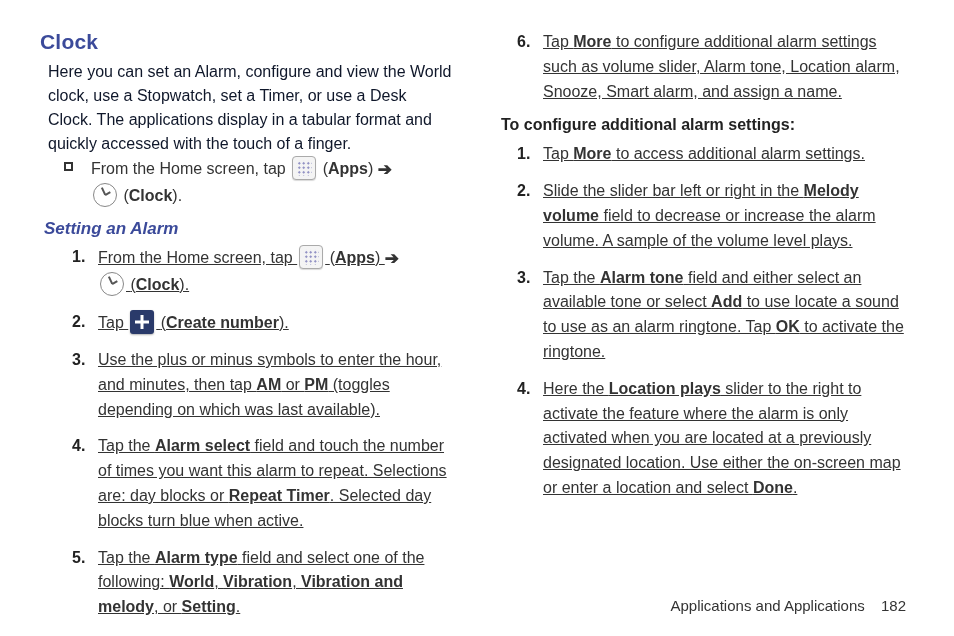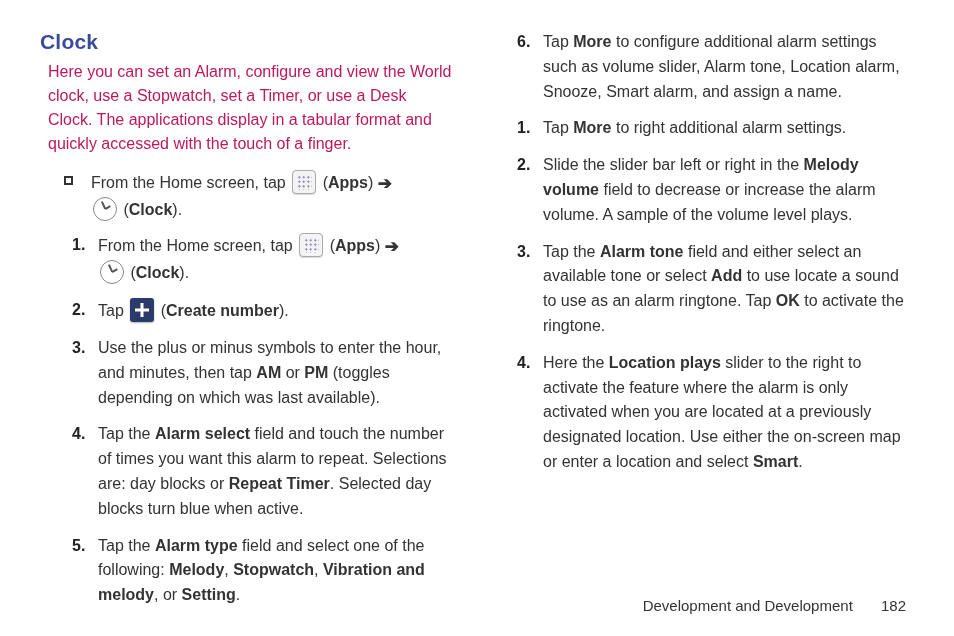--- a/index.html
+++ b/index.html
@@ -23,24 +23,23 @@
   }
   h1.clock {
     font-family: Arial, Helvetica, sans-serif;
     font-weight: 900;
     color: #3b4a9a;
     font-size: 21px;
     margin-bottom: 6px;
     letter-spacing: 0.2px;
   }
   .intro {
-    color: #be185d;
+    color: #0f172a;
     line-height: 1.5;
     margin-left: 8px;
-    margin-bottom: 14px;
   }
   .bullet-row {
     display: flex;
     align-items: flex-start;
     margin-left: 24px;
     margin-bottom: 10px;
     line-height: 1.55;
   }
   .bullet-mark {
     width: 9px; height: 9px;
@@ -65,20 +64,21 @@
     margin-bottom: 12px;
     line-height: 1.55;
   }
   .num {
     font-weight: 700;
     min-width: 26px;
     flex-shrink: 0;
   }
   .body {
     flex: 1;
+    text-decoration: underline;
   }
   .b { font-weight: 700; }
   .arrow {
     display: inline-block;
     font-weight: 900;
     font-size: 17px;
     vertical-align: -1px;
   }
   .grid-icon {
     display: inline-block;
@@ -160,21 +160,21 @@
   .col2-inner {
     padding-top: 0;
   }
   .footer {
     position: absolute;
     bottom: 22px;
     right: 48px;
     font-size: 15px;
     color: #333;
   }
-  .footer .pnum { margin-left: 24px; }
+  .footer .pnum { margin-left: 12px; }
   .flowtext { color: #333; }
 </style>
 </head>
 <body>
 
 <div class="page">
 
   <div class="col">
     <h1 class="clock">Clock</h1>
     <p class="intro">Here you can set an Alarm, configure and view the World clock, use a Stopwatch, set a Timer, or use a Desk Clock. The applications display in a tabular format and quickly accessed with the touch of a finger.</p>
@@ -184,20 +184,21 @@
       <div class="flowtext">
         <span>From the Home screen, tap </span>
         <span class="grid-icon"></span>
         <span> (</span><span class="b">Apps</span><span>) </span>
         <span class="arrow">➔</span><br>
         <span class="clock-icon"></span>
         <span> (</span><span class="b">Clock</span><span>).</span>
       </div>
     </div>
 
+    <h2 class="subhead">Setting an Alarm</h2>
 
     <ol class="steps">
       <li>
         <span class="num">1.</span>
         <div class="body flowtext">
           <span>From the Home screen, tap </span>
           <span class="grid-icon"></span>
           <span> (</span><span class="b">Apps</span><span>) </span>
           <span class="arrow">➔</span><br>
           <span class="clock-icon"></span>
@@ -220,62 +221,63 @@
       </li>
       <li>
         <span class="num">4.</span>
         <div class="body flowtext">
           <span>Tap the </span><span class="b">Alarm select</span><span> field and touch the number of times you want this alarm to repeat. Selections are: day blocks or </span><span class="b">Repeat Timer</span><span>. Selected day blocks turn blue when active.</span>
         </div>
       </li>
       <li>
         <span class="num">5.</span>
         <div class="body flowtext">
-          <span>Tap the </span><span class="b">Alarm type</span><span> field and select one of the following: </span><span class="b">Melody</span><span>, </span><span class="b">Stopwatch</span><span>, </span><span class="b">Vibration and melody</span><span>, or </span><span class="b">Setting</span><span>.</span>
+          <span>Tap the </span><span class="b">Alarm type</span><span> field and select one of the following: </span><span class="b">World</span><span>, </span><span class="b">Vibration</span><span>, </span><span class="b">Vibration and melody</span><span>, or </span><span class="b">Setting</span><span>.</span>
         </div>
       </li>
     </ol>
   </div>
 
   <div class="col col2-inner">
     <ol class="steps" style="margin-left:16px;">
       <li>
         <span class="num">6.</span>
         <div class="body flowtext">
           <span>Tap </span><span class="b">More</span><span> to configure additional alarm settings such as volume slider, Alarm tone, Location alarm, Snooze, Smart alarm, and assign a name.</span>
         </div>
       </li>
     </ol>
 
+    <p class="subtitle">To configure additional alarm settings:</p>
 
     <ol class="steps" style="margin-left:16px;">
       <li>
         <span class="num">1.</span>
         <div class="body flowtext">
-          <span>Tap </span><span class="b">More</span><span> to right additional alarm settings.</span>
+          <span>Tap </span><span class="b">More</span><span> to access additional alarm settings.</span>
         </div>
       </li>
       <li>
         <span class="num">2.</span>
         <div class="body flowtext">
           <span>Slide the slider bar left or right in the </span><span class="b">Melody volume</span><span> field to decrease or increase the alarm volume. A sample of the volume level plays.</span>
         </div>
       </li>
       <li>
         <span class="num">3.</span>
         <div class="body flowtext">
           <span>Tap the </span><span class="b">Alarm tone</span><span> field and either select an available tone or select </span><span class="b">Add</span><span> to use locate a sound to use as an alarm ringtone. Tap </span><span class="b">OK</span><span> to activate the ringtone.</span>
         </div>
       </li>
       <li>
         <span class="num">4.</span>
         <div class="body flowtext">
-          <span>Here the </span><span class="b">Location plays</span><span> slider to the right to activate the feature where the alarm is only activated when you are located at a previously designated location. Use either the on-screen map or enter a location and select </span><span class="b">Smart</span><span>.</span>
+          <span>Here the </span><span class="b">Location plays</span><span> slider to the right to activate the feature where the alarm is only activated when you are located at a previously designated location. Use either the on-screen map or enter a location and select </span><span class="b">Done</span><span>.</span>
         </div>
       </li>
     </ol>
   </div>
 </div>
 
 <div class="footer">
-  <span>Development and Development</span>
+  <span>Applications and Applications</span>
   <span class="pnum">182</span>
 </div>
 
 </body></html>

